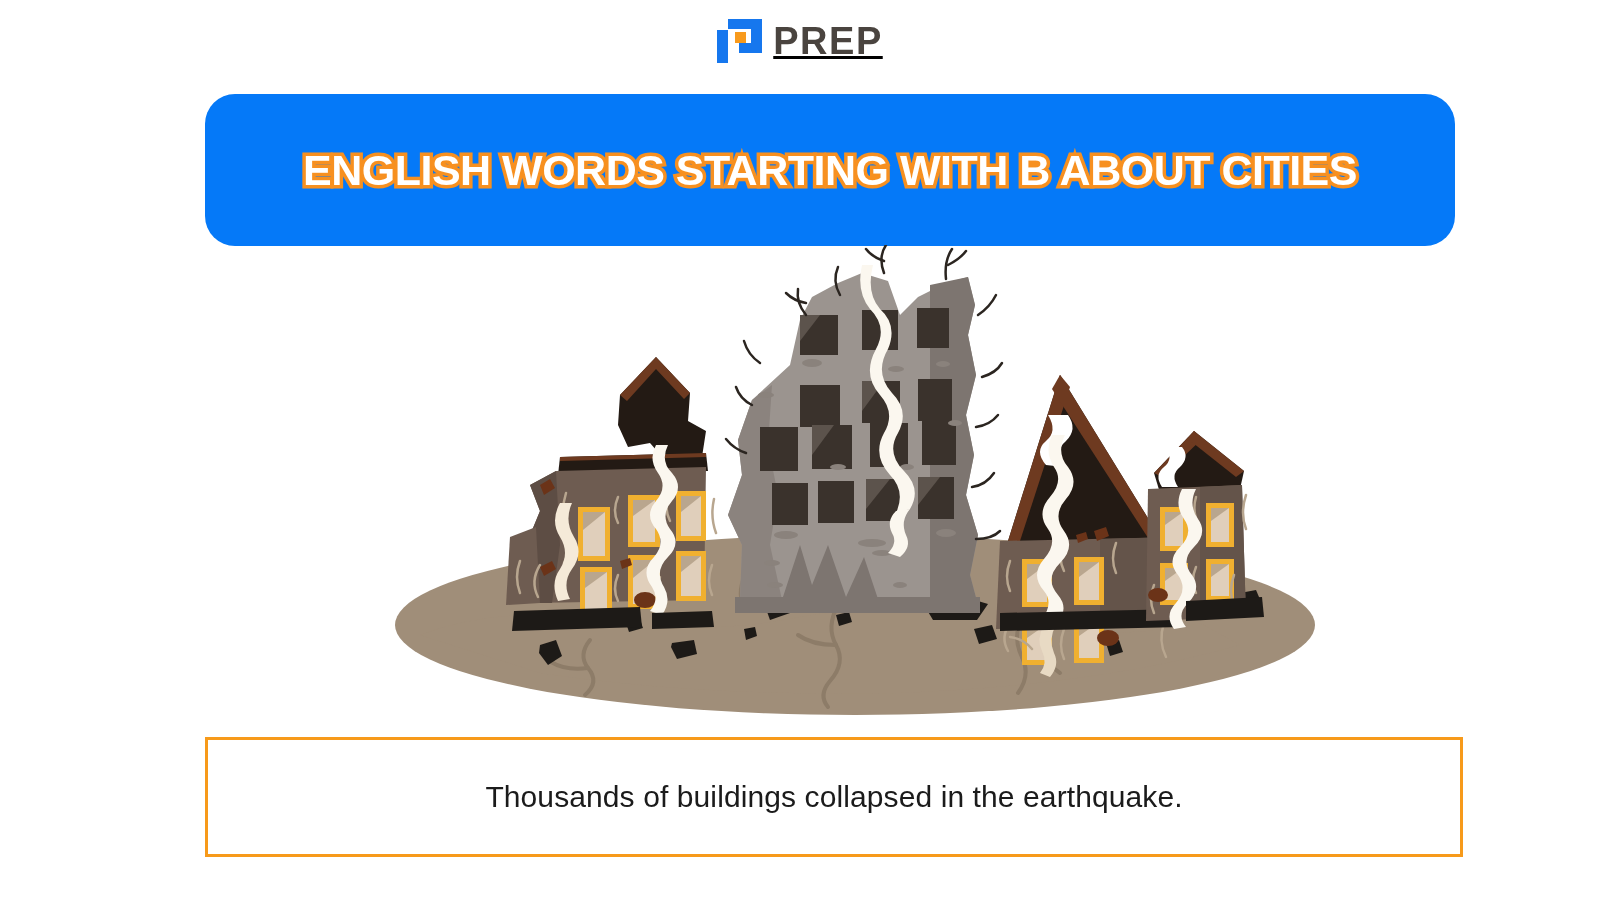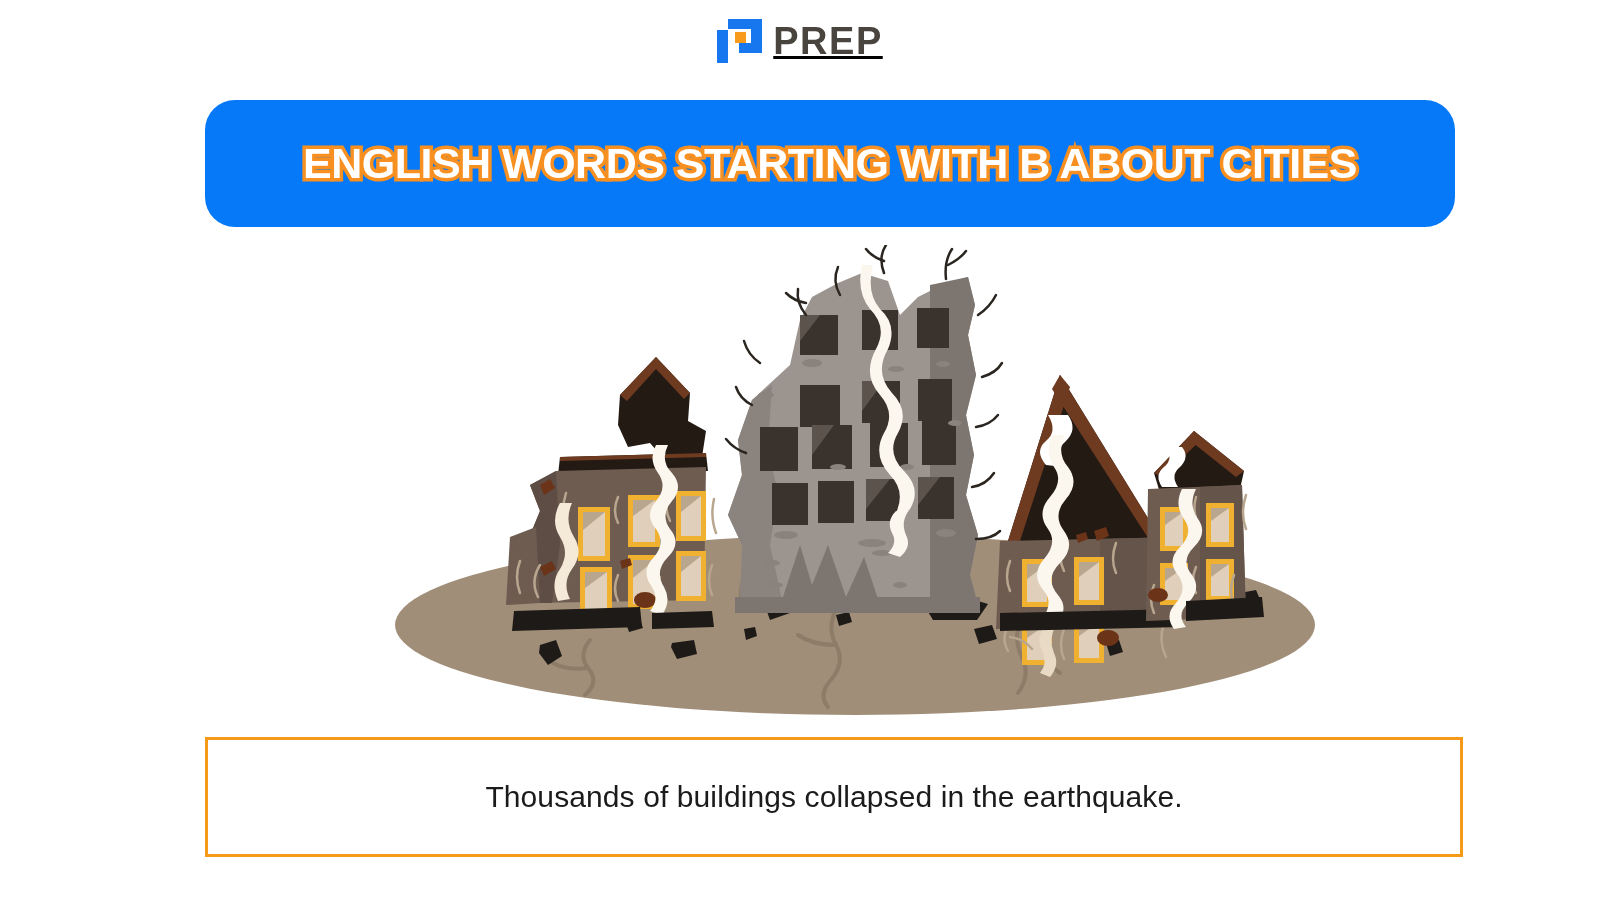--- a/index.html
+++ b/index.html
@@ -88,23 +88,23 @@
     font-weight: bold;
     letter-spacing: 1.5px;
     color: #4a443f;
     line-height: 1;
   }
 
   
   .title-banner {
     position: absolute;
     left: 205px;
-    top: 100px;
+    top: 94px;
     width: 1250px;
-    height: 127px;
+    height: 152px;
     background: #0579f8;
     border-radius: 30px;
     display: flex;
     align-items: center;
     justify-content: center;
   }
   .title-text {
     font-size: 43px;
     font-weight: bold;
     letter-spacing: -0.5px;

